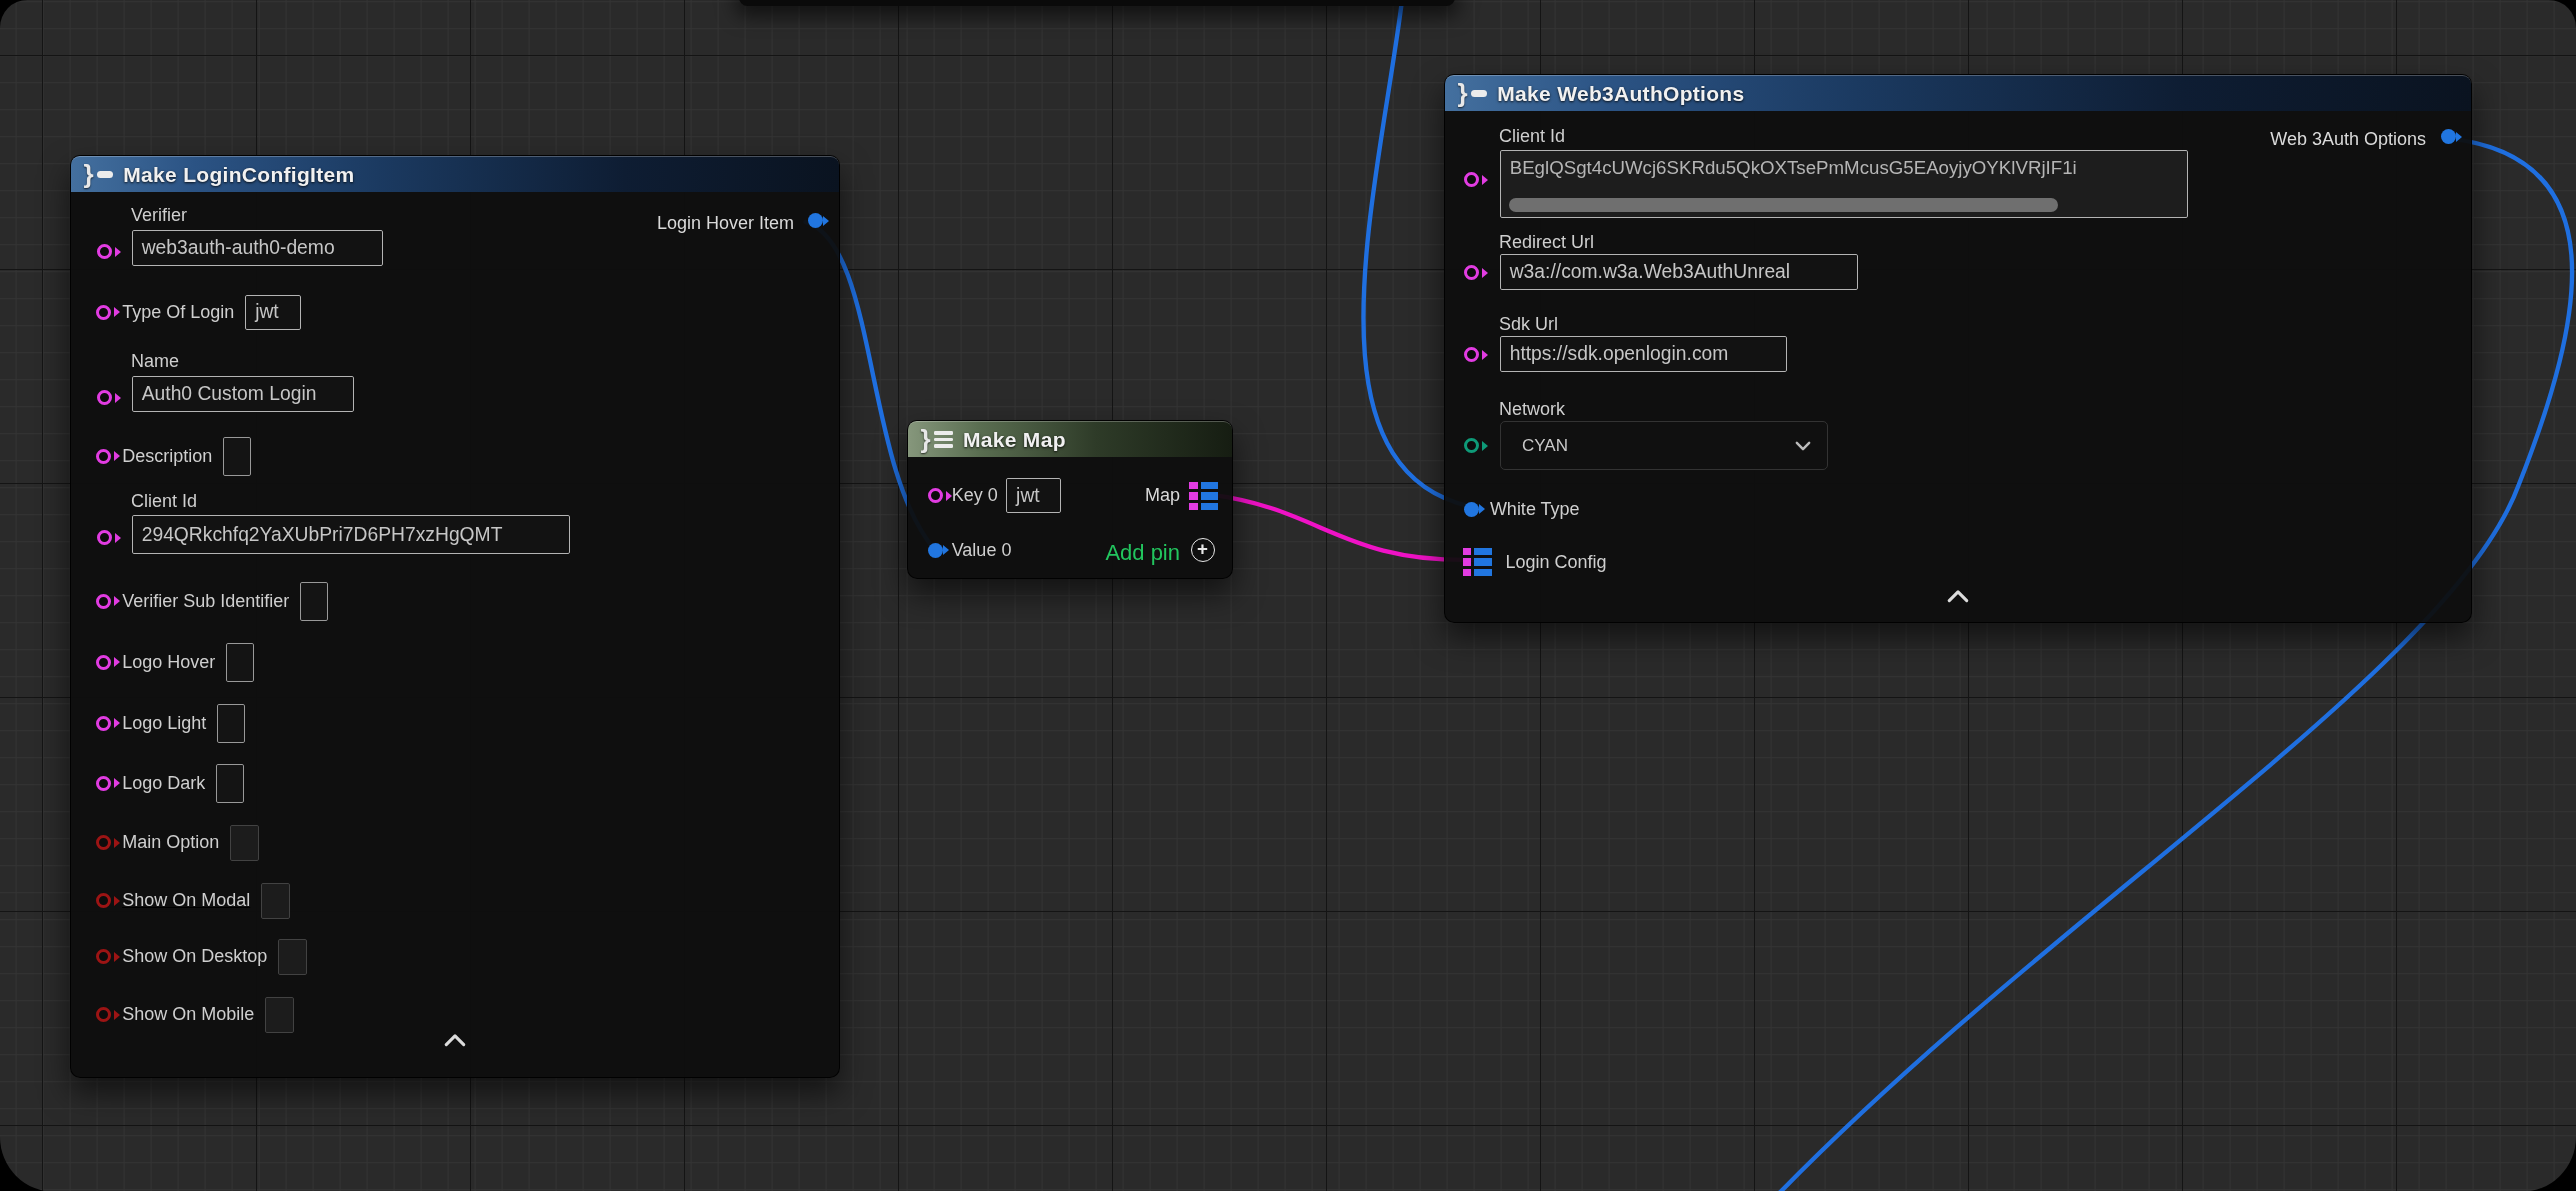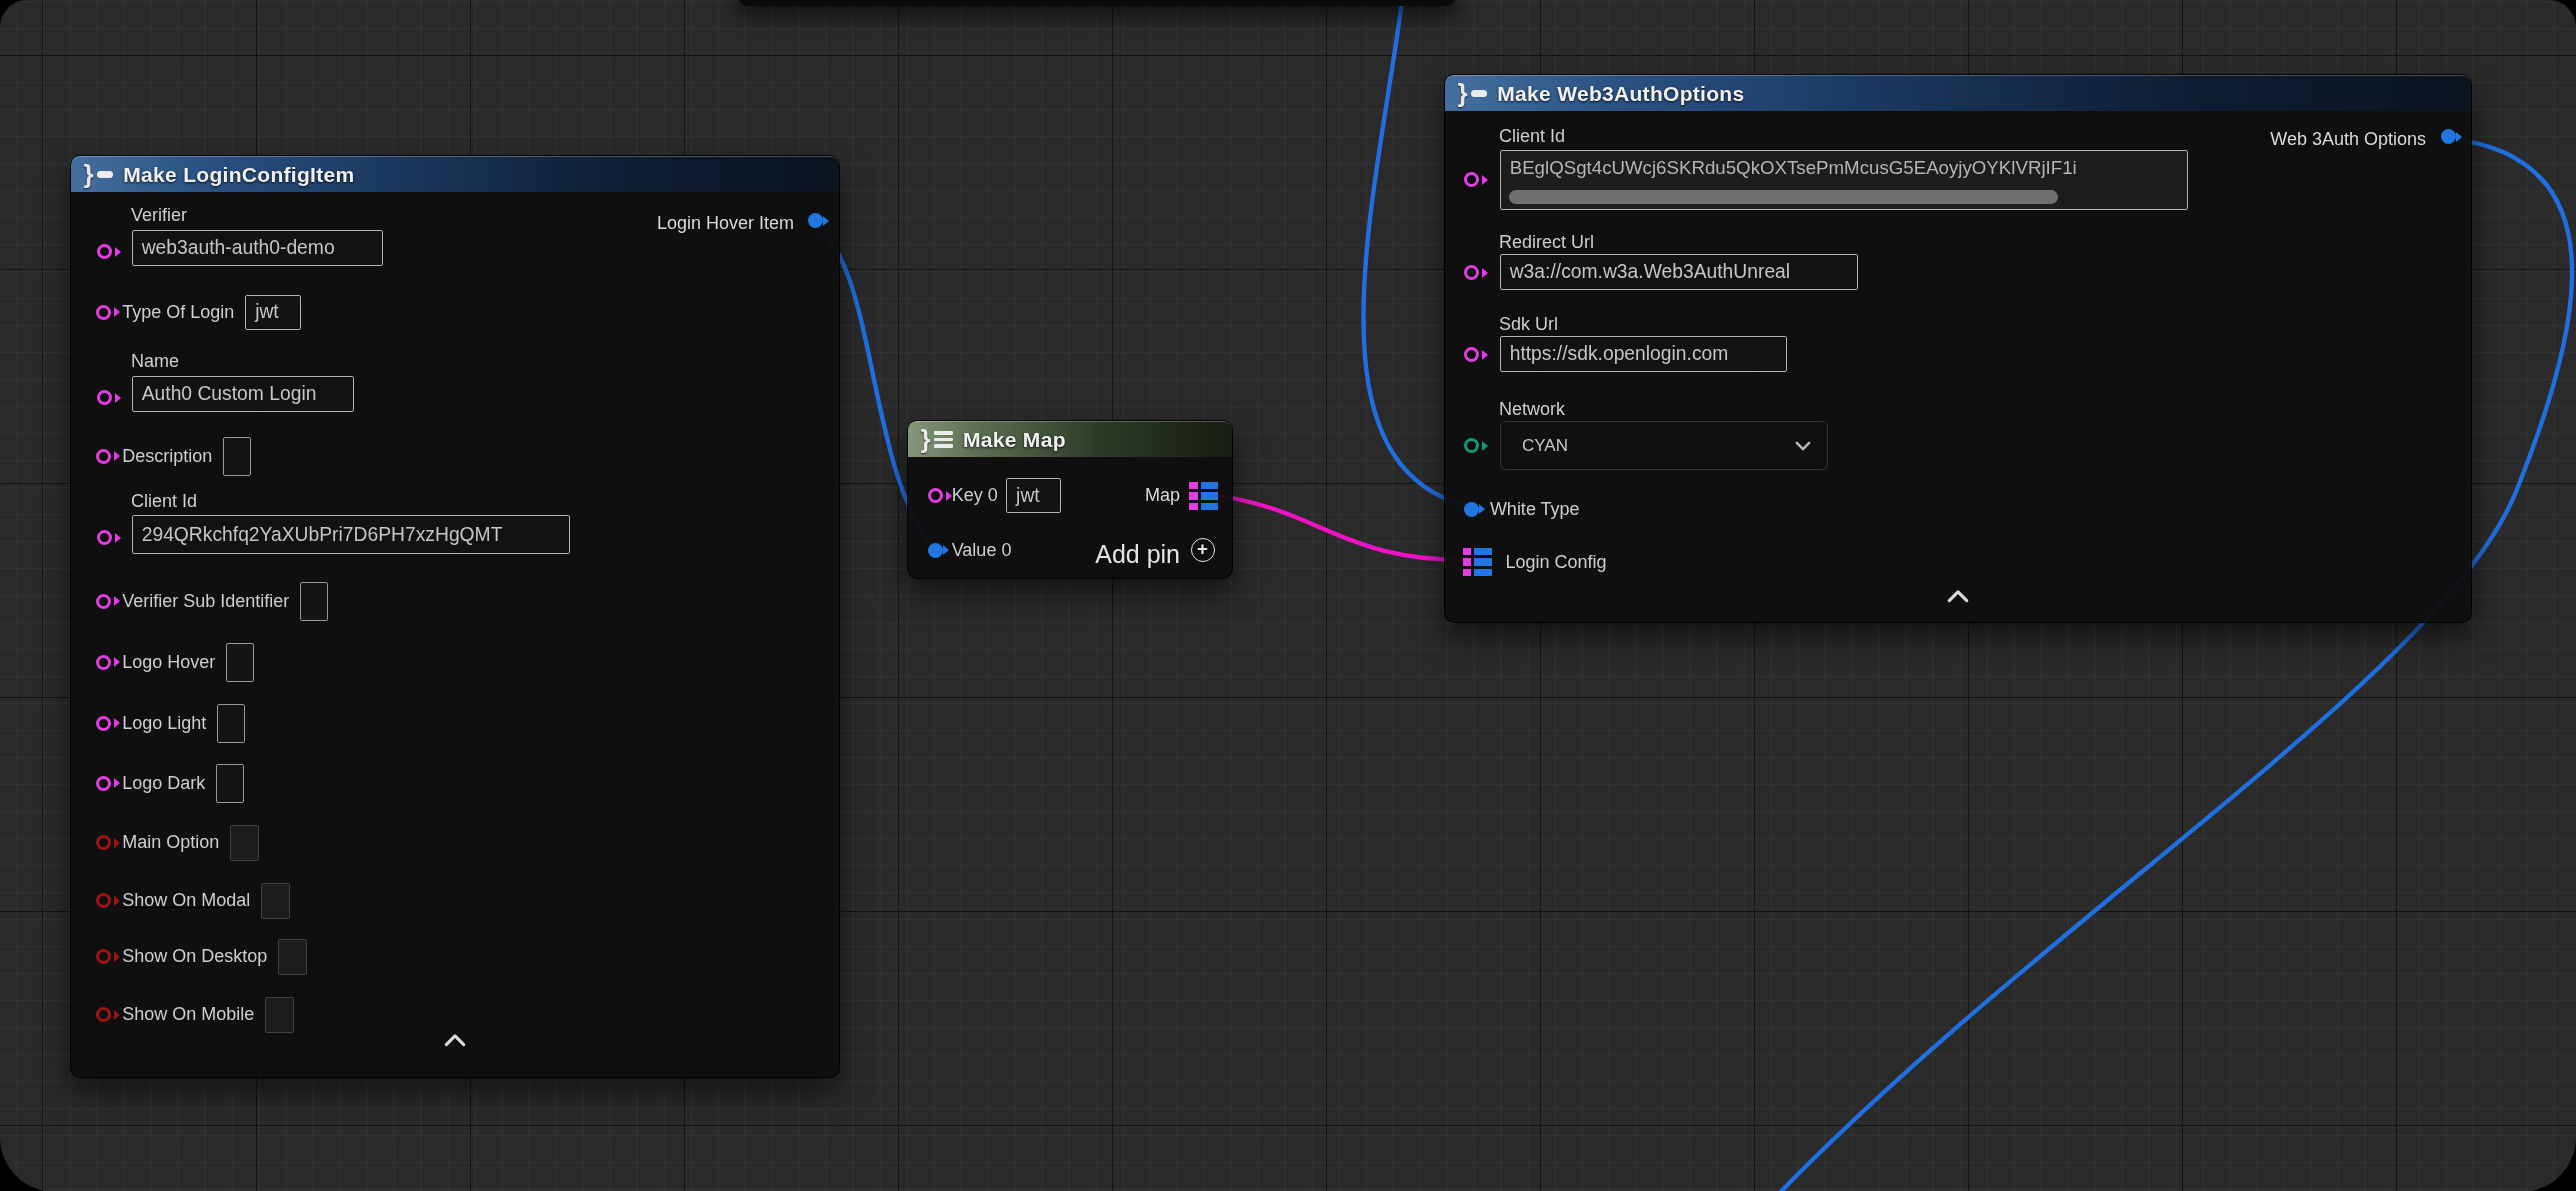--- a/index.html
+++ b/index.html
@@ -90,21 +90,21 @@
     padding:0 16px 0 21px;color:#c9c9c9;font-size:17px;
   }
   .scrollbar{position:absolute;left:7.5px;bottom:5px;width:549px;height:13.7px;background:#6f6f6f;border-radius:6.9px;}
   .chev{position:absolute;left:50%;transform:translateX(-50%);}
   .plus-icon{
     width:24px;height:24px;border:1.9px solid #e8e8e8;border-radius:50%;box-sizing:border-box;
     color:#e8e8e8;display:flex;align-items:center;justify-content:center;
     font-size:18.7px;font-weight:bold;line-height:18.7px;flex:none;
   }
   .out-label{color:#dadada;font-size:18px;white-space:nowrap;}
-  .add-pin-label{color:#e5e5e5;font-size:25px;white-space:nowrap;}
+  .add-pin-label{color:#22c55e;font-size:22px;white-space:nowrap;}
   .bigtext{color:#b5b5b5;font-size:18.7px;position:absolute;top:6.2px;left:8.7px;white-space:nowrap;}
 </style>
 </head>
 <body>
 
 <div class="canvas">
 
   <svg class="wires" width="2576" height="1192" viewBox="0 0 4132 1912">
     <path class="wire-blue" d="M 1292 356 C 1408 392, 1385 745, 1498 880"></path>
     <path class="wire-blue" d="M 2250 -8 C 2212 300, 2085 748, 2356 812"></path>
@@ -279,21 +279,21 @@
     </div>
 
     <div class="row" style="top:51px;height:27.4px;">
       <span class="out-label" style="position:absolute;right:45px;top:3.1px;">Web 3Auth Options</span>
       <span class="pin filled c-obj" style="right:15px;top:3.1px;"></span>
     </div>
 
     <div class="row" style="top:51px;height:89px;">
       <span class="pin ring c-string" style="left:18.7px;top:46px;"></span>
       <span class="plabel abs" style="left:54px;top:0;">Client Id</span>
-      <span class="field" style="left:55px;top:24px;width:688px;height:60px;background:#1d1d1d;">
+      <span class="field" style="left:55px;top:24px;width:688px;height:68px;background:#1d1d1d;">
         <span class="bigtext">BEglQSgt4cUWcj6SKRdu5QkOXTsePmMcusG5EAoyjyOYKlVRjIF1i</span>
         <span class="scrollbar"></span>
       </span>
     </div>
 
     <div class="row" style="top:157px;height:62px;">
       <span class="pin ring c-string" style="left:18.7px;top:33px;"></span>
       <span class="plabel abs" style="left:54px;top:0;">Redirect Url</span>
       <span class="field" style="left:55px;top:22.4px;width:358px;height:36px;">
           <span>w3a://com.w3a.Web3AuthUnreal</span>

